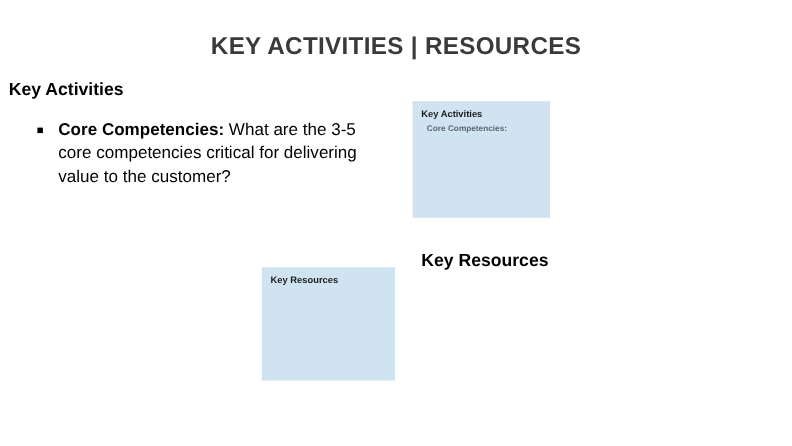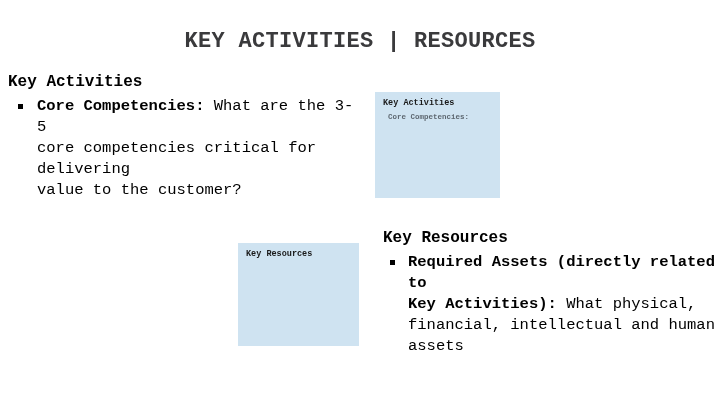--- a/index.html
+++ b/index.html
@@ -1,35 +1,35 @@
 <!DOCTYPE html>
 <html><head>
 <meta charset="utf-8">
 <style>
   html,body { margin:0; padding:0; background:#ffffff; }
   .slide {
     position:relative;
     width:720px; height:351px;
     background:#ffffff;
-    font-family:Liberation Mono, monospace;
+    font-family:Liberation Sans, sans-serif;
     overflow:hidden;
   }
   .title {
     position:absolute; top:29px; left:0; width:720px;
     text-align:center;
     font-size:22px; font-weight:bold; color:#3a3a3c;
     letter-spacing:0.3px;
   }
   .block { position:absolute; }
   .block h2 {
     margin:0 0 4px 0;
     font-size:16px; font-weight:bold; color:#000000;
     line-height:20px;
   }
-  .bullet-list { margin:0; padding:0; list-style:none; }
+  .bullet-list { margin:16px; padding:0; list-style:none; }
   .bullet-list li {
     position:relative;
     font-size:15.5px; line-height:21px; color:#000000;
     white-space:pre-line;
   }
   .bullet-list li::before {
     content:"";
     position:absolute; top:8px;
     width:4.5px; height:4.5px; background:#000000;
   }
@@ -83,23 +83,15 @@
       <div class="note-lead">Core Competencies:</div>
     </div>
   </div>
 
   <div class="note-card note-resources">
     <div class="note-heading">Key Resources</div>
   </div>
 
   <div class="block block-resources">
     <h2>Key Resources</h2>
-    <ul class="bullet-list">
-      <li><span class="lead">Required Assets (directly related to
-Key Activities):</span><span> What physical,
-financial, intellectual and human assets
-are absolutely vital to delivering
-customer value in a repeatable and
-sustainable manner?</span></li>
-    </ul>
   </div>
 
 </div>
 
 </body></html>

